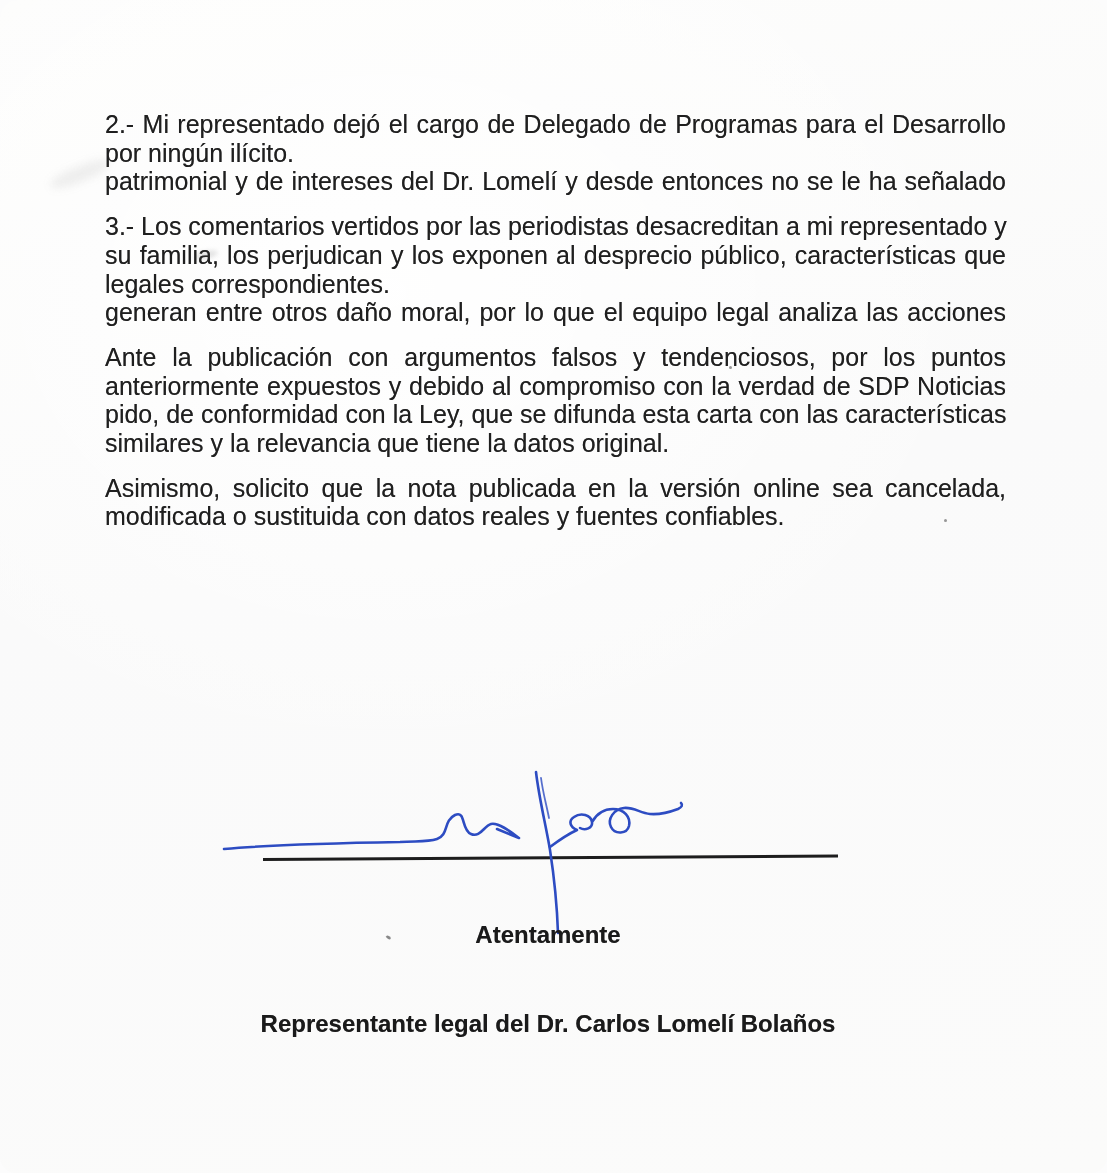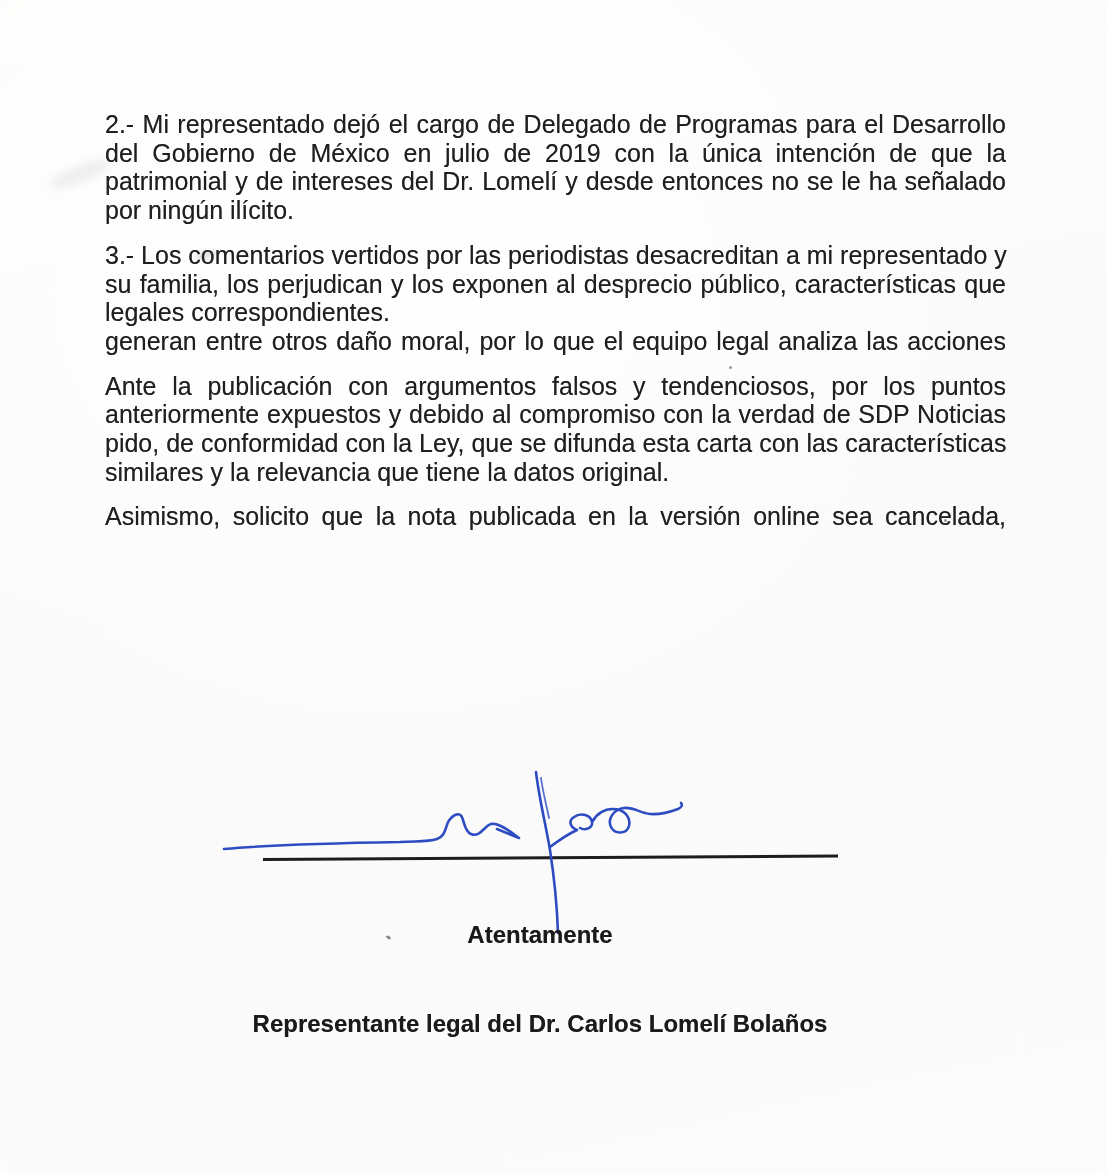--- a/index.html
+++ b/index.html
@@ -24,20 +24,21 @@
   }
   .para { margin:0 0 16px 0; }
   .tl { white-space:nowrap; overflow:visible; text-align:justify; text-align-last:justify; }
   .tl.last { text-align-last:left; }
 
   
   .closing-line {
     position:absolute; left:0; width:1080px; text-align:center;
     font-weight:700; font-size:24px; line-height:28px; color:#1a1a1a;
     text-shadow:0 0 0.6px rgba(15,15,15,0.5);
+    padding-left:8px;
   }
   #salutation { top:921px; }
   #sig-name   { top:967px; }
   #sig-title  { top:1010px; }
 
   .sig-svg { position:absolute; left:0; top:0; }
 
   
   .smudge { position:absolute; background:rgba(110,110,110,0.10); filter:blur(4px); border-radius:50%; }
   #smudge-1 { left:48px; top:166px; width:64px; height:16px; transform:rotate(-22deg); }
@@ -48,38 +49,38 @@
   #speck-3 { left:386px; top:936px; width:5px; height:3px; transform:rotate(28deg); background:rgba(60,60,60,0.6); }
 </style>
 </head>
 <body>
 
 <div class="page">
 
   <div class="text-col">
     <div class="para">
       <div class="tl">2.- Mi representado dejó el cargo de Delegado de Programas para el Desarrollo</div>
-      <div class="tl">del Gobierno de México en julio de 2019 con la única intención de que la</div>
+      <div class="tl last">por ningún ilícito.</div>
       <div class="tl">patrimonial y de intereses del Dr. Lomelí y desde entonces no se le ha señalado</div>
-      <div class="tl last">por ningún ilícito.</div>
     </div>
     <div class="para">
       <div class="tl">3.- Los comentarios vertidos por las periodistas desacreditan a mi representado y</div>
       <div class="tl">su familia, los perjudican y los exponen al desprecio público, características que</div>
       <div class="tl last">legales correspondientes.</div>
       <div class="tl">generan entre otros daño moral, por lo que el equipo legal analiza las acciones</div>
     </div>
     <div class="para">
       <div class="tl">Ante la publicación con argumentos falsos y tendenciosos, por los puntos</div>
       <div class="tl">anteriormente expuestos y debido al compromiso con la verdad de SDP Noticias</div>
       <div class="tl">pido, de conformidad con la Ley, que se difunda esta carta con las características</div>
       <div class="tl last">similares y la relevancia que tiene la datos original.</div>
     </div>
     <div class="para">
       <div class="tl">Asimismo, solicito que la nota publicada en la versión online sea cancelada,</div>
+      <div class="tl last">modificada o sustituida con datos reales y fuentes confiables.</div>
     </div>
   </div>
 
   <svg class="sig-svg" width="1107" height="1173" viewBox="0 0 1107 1173" fill="none">
     <line x1="263" y1="859.5" x2="838" y2="856" stroke="#1d1d1d" stroke-width="3"></line>
     <g stroke="#2d4cc2" stroke-width="2.6" stroke-linecap="round" stroke-linejoin="round">
       <path d="M 224 849 C 280 844 340 843 400 842 C 420 841 428 842 437 839
                C 449 835 443 821 455 815 C 466 810 461 830 471 834
                C 480 838 484 826 491 824 C 498 822 511 832 519 838 L 497 829"></path>
       <path d="M 536 772 C 539 798 546 826 550 850 C 554 876 557 904 558 933"></path>

